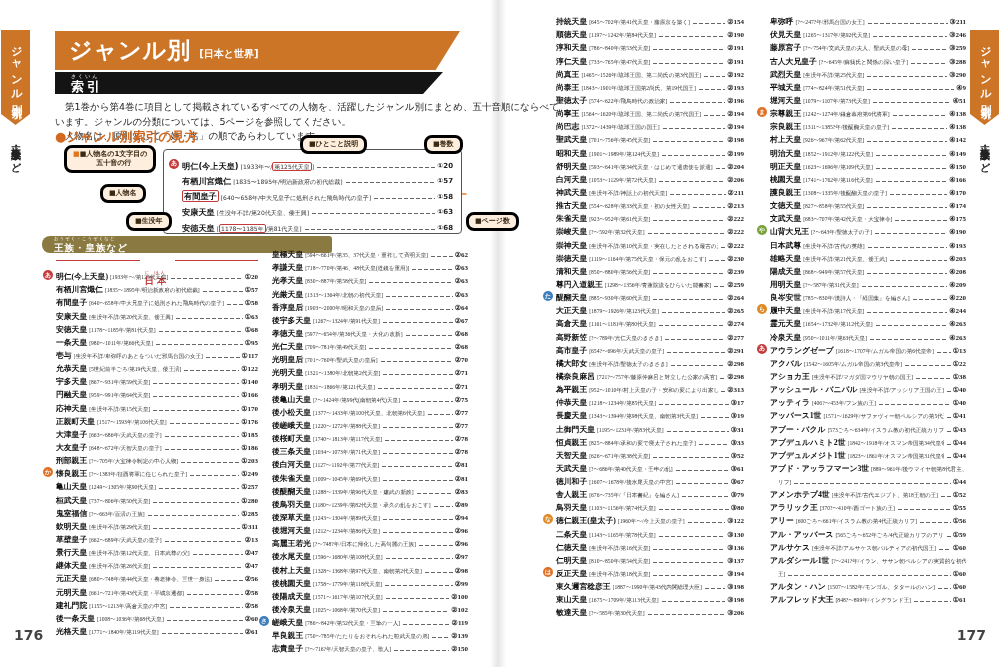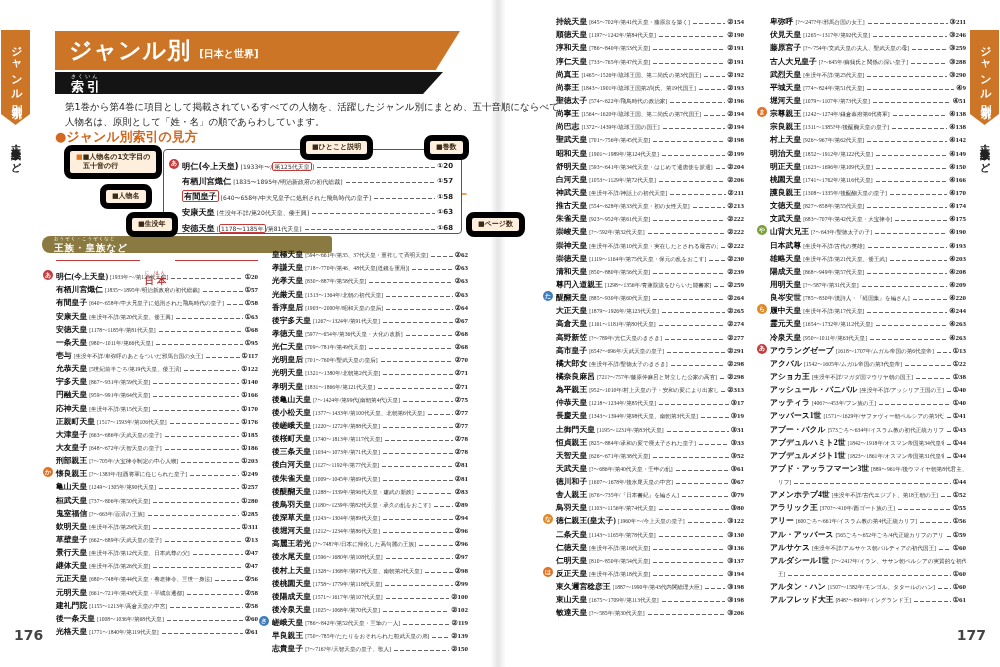--- a/index.html
+++ b/index.html
@@ -35,22 +35,22 @@
 
   .intro { position:absolute; left:55px; top:100px; width:416px; font-size:9.5px; line-height:14.5px; color:#222; }
   .intro .ln { white-space:nowrap; }
   .intro .indent { text-indent:10px; }
 
   .guide-heading { position:absolute; left:55px; top:128px; font-size:13px; font-weight:bold; color:#d2691e; }
 
   
   .sample-box { position:absolute; left:163px; top:149px; width:299px; height:85px; background:#fff;
                 border:1.5px solid #555; border-radius:4px; padding:5px 8px 0 18px; z-index:2; }
-  .pill { position:absolute; background:#fdeedd; border:6px solid #000000; border-radius:8px;
-          font-size:7px; font-weight:bold; color:#3a2a14; padding:2px 6px; line-height:9px; z-index:3; white-space:nowrap; }
+  .pill { position:absolute; background:#fdeedd; border:3px solid #000000; border-radius:8px;
+          font-size:7px; font-weight:bold; color:#3a2a14; padding:2px 6px; line-height:9px; z-index:3; white-space:nowrap;text-align:center; }
   .pill .sq { color:#e07820; }
   .connector-svg { position:absolute; left:40px; top:128px; z-index:1; }
 
   
   .section-bar { position:absolute; left:42px; top:236px; width:290px; height:17px; background:#8a7a41;
                  border-radius:8px 3px 3px 8px; color:#fff; display:flex; align-items:center; padding-left:12px; }
   .section-bar .lbl { font-size:9.5px; font-weight:bold; letter-spacing:1px; line-height:1; }
   .section-bar .rt { display:block; font-size:4.5px; margin-bottom:1px; font-weight:normal; }
 
   
@@ -100,20 +100,21 @@
   </div>
   <div class="index-bar">
     <span class="index-word">
       <span class="rt">さくいん</span>
       <span>索引</span>
     </span>
   </div>
 
   <div class="intro">
     <div class="ln indent">第1巻から第4巻に項目として掲載されているすべての人物を、活躍したジャンル別にまとめ、五十音順にならべて</div>
+    <div class="ln">います。ジャンルの分類については、5ページを参照してください。</div>
     <div class="ln indent">人物名は、原則として「姓・名」の順であらわしています。</div>
   </div>
 
   <div class="guide-heading">●ジャンル別索引の見方</div>
 
   <svg class="connector-svg" width="500" height="115" viewBox="0 0 500 115">
     <g fill="none" stroke="#e8832c" stroke-width="1.5" stroke-linecap="round">
       <path d="M124,30 C150,30 150,34 134,34"></path>
       <path d="M124,62 C150,62 150,68 140,68"></path>
       <path d="M146,91 C190,91 195,99 180,99"></path>

